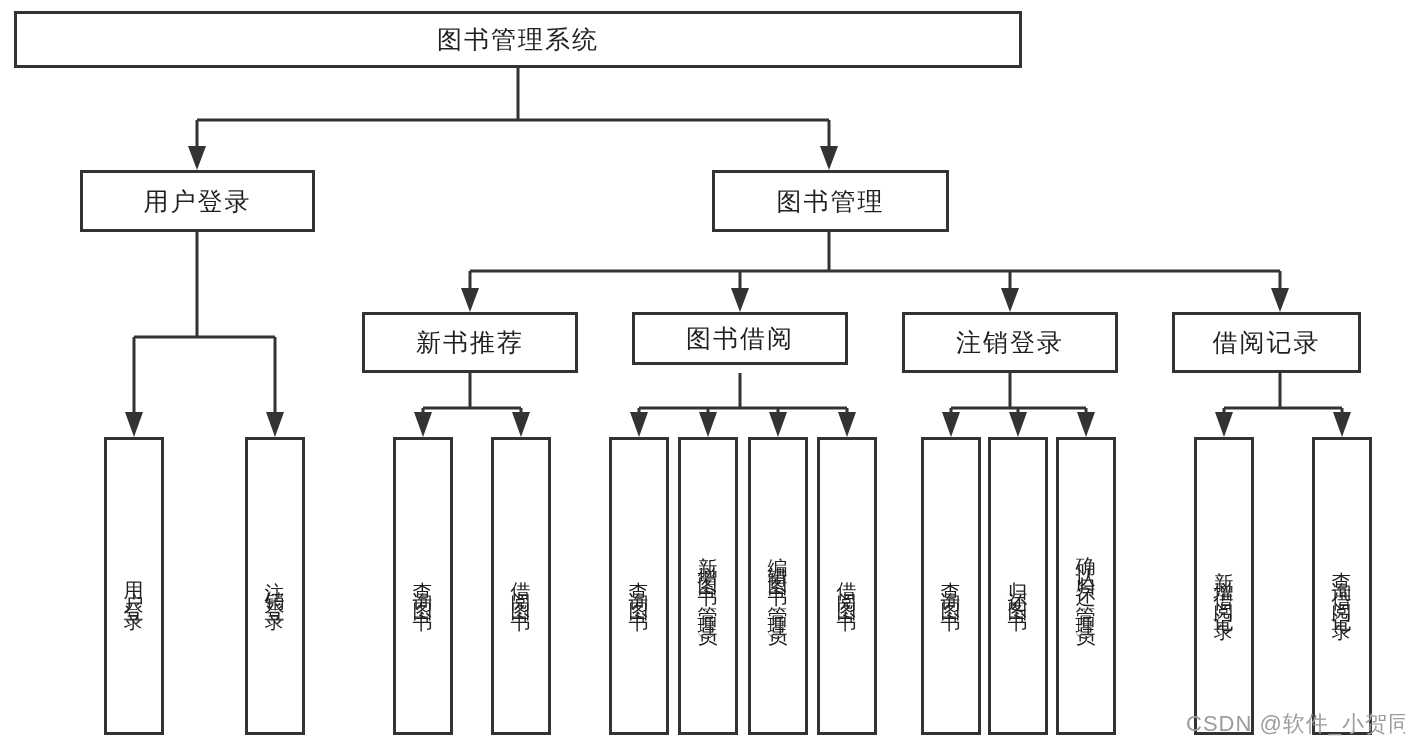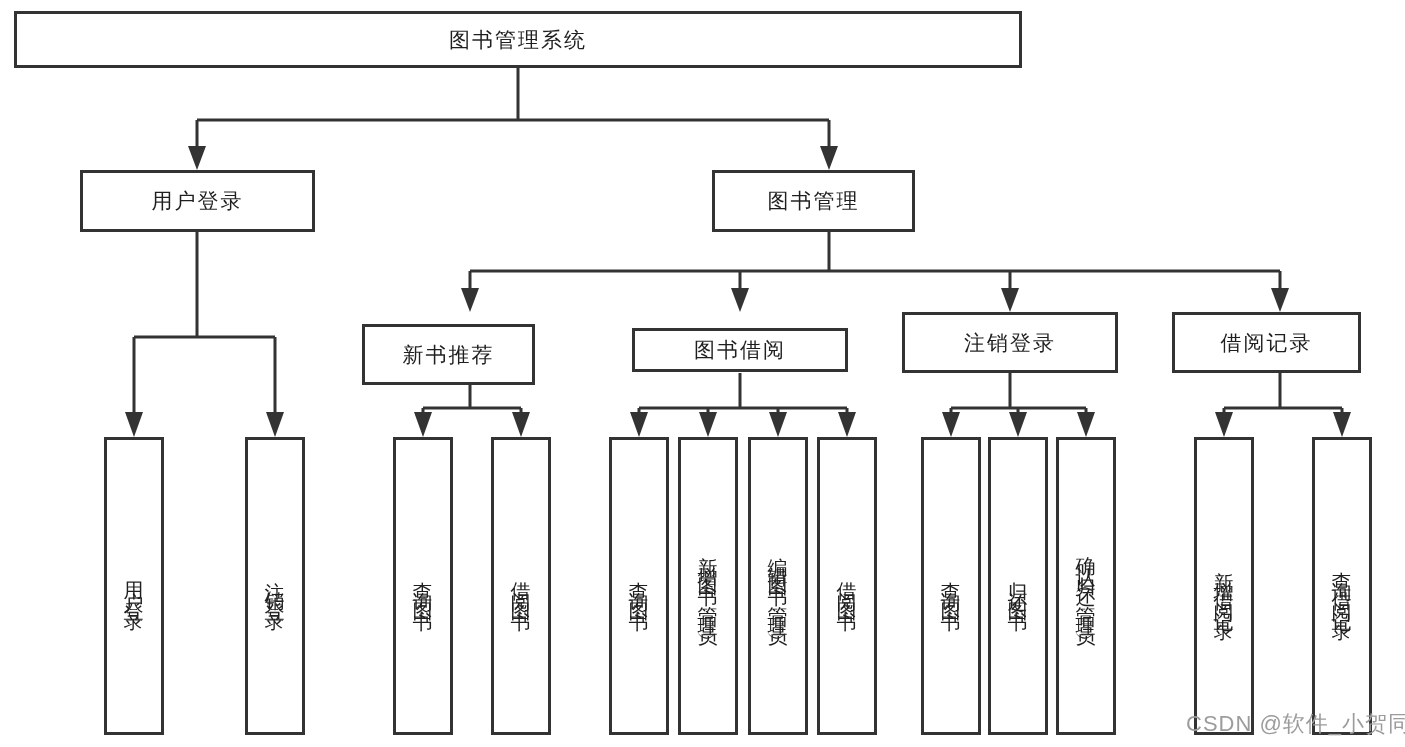--- a/index.html
+++ b/index.html
@@ -26,21 +26,21 @@
     position: absolute;
     box-sizing: border-box;
     border: 3px solid #333333;
     background: #ffffff;
     display: flex;
     align-items: center;
     justify-content: center;
     color: #1f1f1f;
   }
   .hbox {
-    font-size: 21px;
+    font-size: 25px;
     letter-spacing: 2px;
   }
   .vbox {
     width: 60px;
     height: 298px;
     top: 437px;
   }
   .vbox .vtext {
     writing-mode: vertical-rl;
     text-orientation: mixed;
@@ -115,28 +115,28 @@
     </g>
   </svg>
 
   <div class="node hbox" style="left:14px; top:11px; width:1008px; height:57px;">
     <span>图书管理系统</span>
   </div>
 
   <div class="node hbox" style="left:80px; top:170px; width:235px; height:62px;">
     <span>用户登录</span>
   </div>
-  <div class="node hbox" style="left:712px; top:170px; width:203px; height:62px;">
+  <div class="node hbox" style="left:712px; top:170px; width:237px; height:62px;">
     <span>图书管理</span>
   </div>
 
-  <div class="node hbox" style="left:362px; top:324px; width:173px; height:61px;">
+  <div class="node hbox" style="left:362px; top:312px; width:216px; height:61px;">
     <span>新书推荐</span>
   </div>
-  <div class="node hbox" style="left:632px; top:312px; width:216px; height:44px;margin-top:16px;">
+  <div class="node hbox" style="left:632px; top:312px; width:216px; height:53px;">
     <span>图书借阅</span>
   </div>
   <div class="node hbox" style="left:902px; top:312px; width:216px; height:61px;">
     <span>注销登录</span>
   </div>
   <div class="node hbox" style="left:1172px; top:312px; width:189px; height:61px;">
     <span>借阅记录</span>
   </div>
 
   <div class="node vbox" style="left:104px;">

